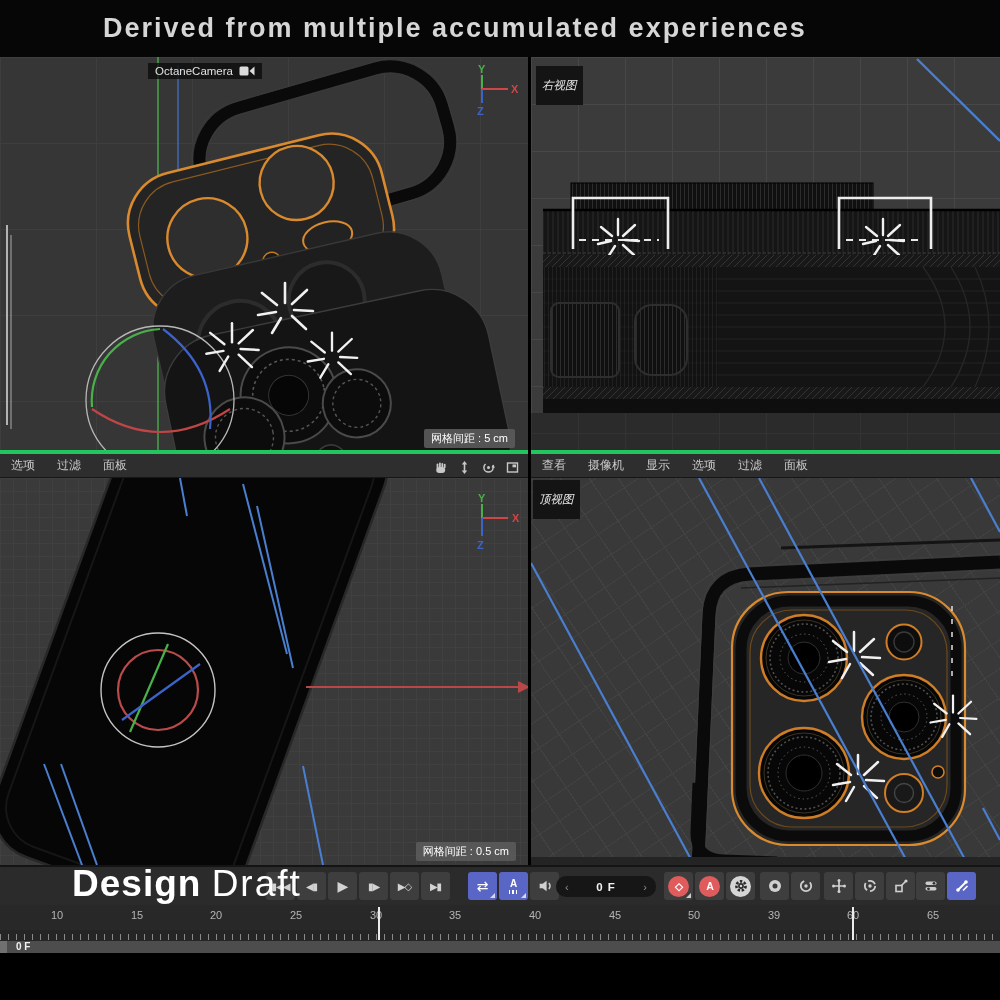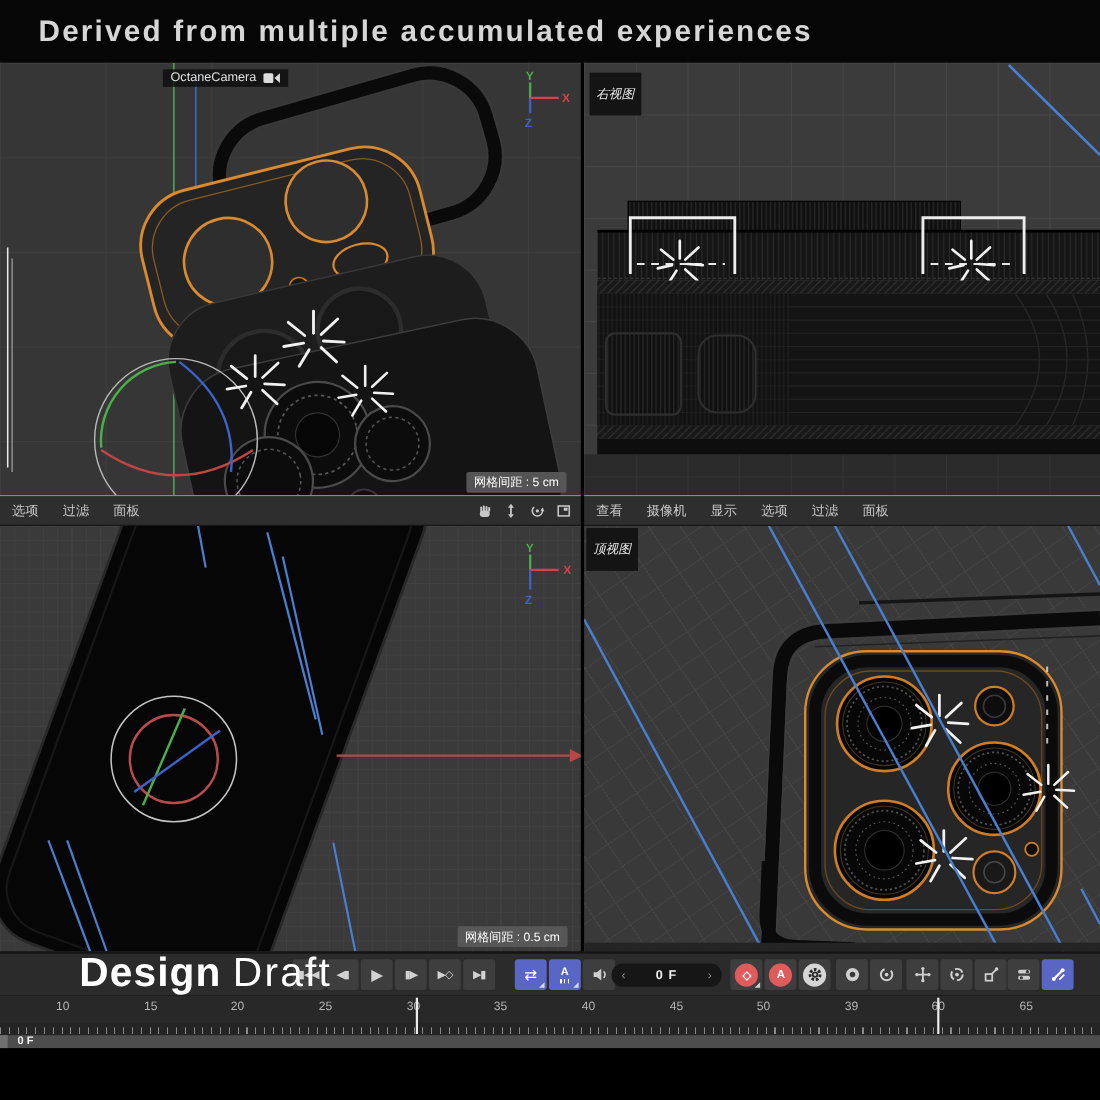--- a/index.html
+++ b/index.html
@@ -1,21 +1,21 @@
 <!DOCTYPE html>
 <html><head>
 <meta charset="utf-8">
 <style>
   html,body{margin:0;padding:0;background:#000;}
   .stage{position:relative;width:1000px;height:1000px;background:#000;overflow:hidden;
          font-family:"Liberation Sans",sans-serif;-webkit-font-smoothing:antialiased;}
   
   .titlebar{position:absolute;left:0;top:0;width:1000px;height:57px;background:#060606;
             color:#d6d6d6;font-size:27px;font-weight:700;letter-spacing:2px;
-            line-height:57px;padding-left:35px;box-sizing:border-box;}
+            line-height:57px;padding-left:103px;box-sizing:border-box;}
   
   .vp{position:absolute;overflow:hidden;}
   .vp svg.canvas{position:absolute;left:0;top:0;}
   .vp-tl{left:0;top:57px;width:528px;height:393px;background-color:#363636;
      background-image:linear-gradient(#3e3e3e 1px,transparent 1px),linear-gradient(90deg,#3e3e3e 1px,transparent 1px);
      background-size:96px 86px;}
   .vp-tr{left:531px;top:57px;width:469px;height:393px;background-color:#3b3b3b;
      background-image:linear-gradient(#474747 1px,transparent 1px),linear-gradient(90deg,#474747 1px,transparent 1px);
      background-size:47px 47px;}
   .vp-tr .lowshade{position:absolute;left:0;top:356px;width:469px;height:37px;background:rgba(15,15,15,.35);}
@@ -30,21 +30,21 @@
   .viewbadge{position:absolute;background:#141414;color:#e8e8e8;font-size:11.5px;
              padding:12px 6px;z-index:5;font-style:italic;}
   .octbadge{position:absolute;left:148px;top:6px;background:rgba(12,12,12,.8);color:#e0e0e0;
             font-size:11.5px;padding:2px 7px;display:flex;align-items:center;gap:6px;z-index:5;}
   .gridbadge{position:absolute;background:rgba(90,90,90,.92);color:#fff;font-size:11px;
              padding:2px 7px;border-radius:2px;z-index:5;}
   .watermark{position:absolute;right:32px;top:24px;font-size:33px;color:#c8c8c8;
              letter-spacing:5px;font-weight:500;z-index:5;}
   .gizmo{position:absolute;z-index:5;}
   
-  .menubar{position:absolute;height:28px;background:#2e2e2e;border-top:1px solid #22c55e;
+  .menubar{position:absolute;height:28px;background:#2e2e2e;border-top:4px solid #22c55e;
            border-bottom:1px solid #161616;box-sizing:border-box;display:flex;align-items:center;
            font-size:12px;color:#c9c9c9;z-index:6;}
   .mi{padding:0 11px;}
   .navicons{position:absolute;right:5px;top:2px;display:flex;gap:2px;}
   .navbtn{width:22px;height:22px;display:flex;align-items:center;justify-content:center;}
   
   .timeline{position:absolute;left:0;top:865px;width:1000px;height:40px;background:#2b2b2b;
             border-top:2px solid #141414;box-sizing:border-box;z-index:7;}
   .brand{position:absolute;left:72px;top:-6px;font-size:37px;line-height:46px;color:#fff;
          white-space:nowrap;z-index:9;pointer-events:none;}

